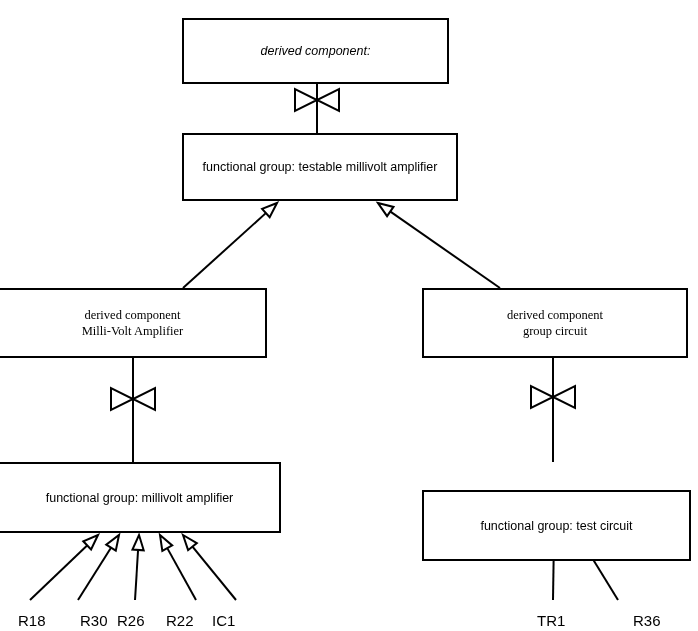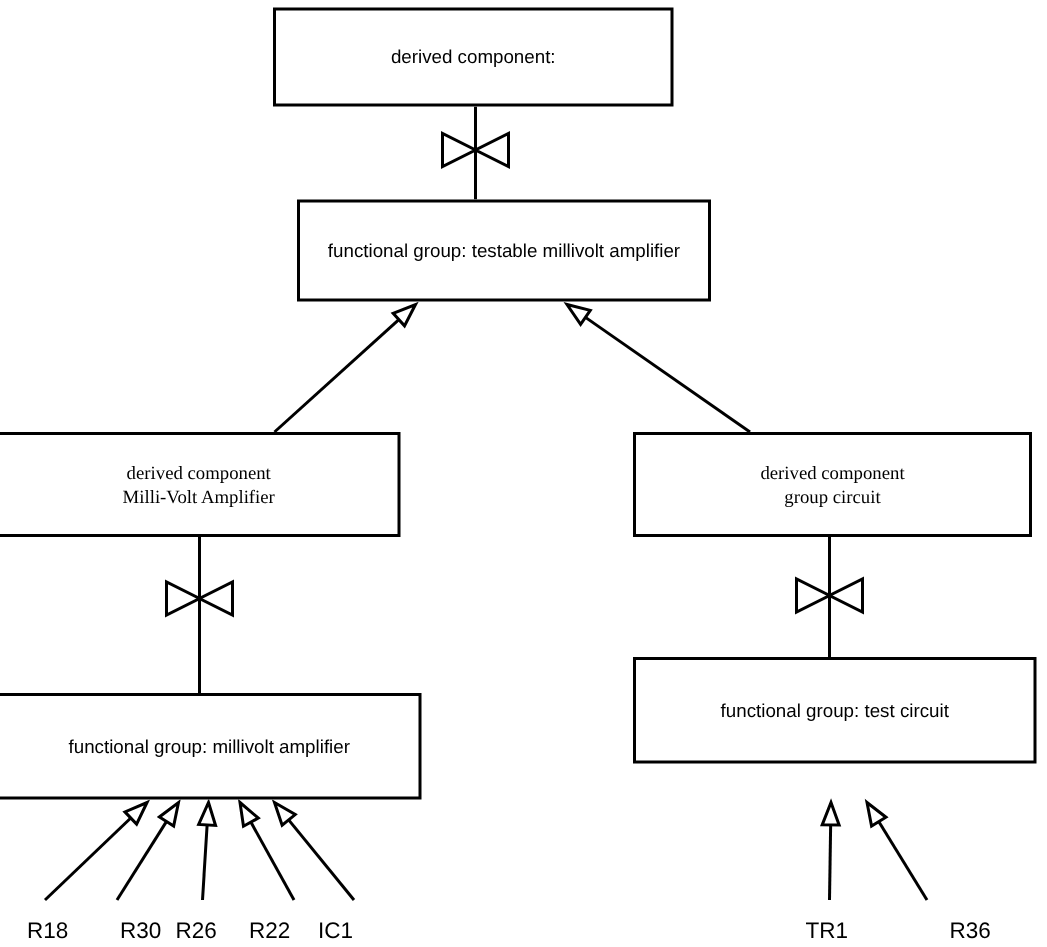--- a/index.html
+++ b/index.html
@@ -101,36 +101,36 @@
       <g>
         <line x1="553" y1="600" x2="553.773565256964" y2="549.7182582973376" stroke="#000000" stroke-width="2"></line>
         <polygon points="554,535 559.4053734783279,550.0592807783038 548.133931833025,549.8858739837607" fill="#ffffff" stroke="#000000" stroke-width="2" stroke-linejoin="miter"></polygon>
       </g>
       <g>
         <line x1="618" y1="600" x2="585.714714105779" y2="547.5364104218909" stroke="#000000" stroke-width="2"></line>
         <polygon points="578,535 590.6482943441036,544.7990127148053 581.0477413671614,550.7070453160005" fill="#ffffff" stroke="#000000" stroke-width="2" stroke-linejoin="miter"></polygon>
       </g>
     </svg>
   <div id="boxes-layer">
-      <div class="node-box" style="left: 182px; top: 5px; width: 267px; height: 66px;">
+      <div class="node-box" style="left: 182px; top: 18px; width: 267px; height: 66px; font-style: italic;">
         <div class="node-text center"><div>derived component:</div></div>
       </div>
-      <div class="node-box" style="left: 182px; top: 133px; width: 276px; height: 68px; margin-left: 16px;">
+      <div class="node-box" style="left: 182px; top: 133px; width: 276px; height: 68px;">
         <div class="node-text center"><div>functional group: testable millivolt amplifier</div></div>
       </div>
       <div class="node-box" style="left: -2px; top: 288px; width: 269px; height: 70px;">
         <div class="node-text left"><div>derived component</div><div>Milli-Volt Amplifier</div></div>
       </div>
       <div class="node-box" style="left: 422px; top: 288px; width: 266px; height: 70px;">
         <div class="node-text left"><div>derived component</div><div>group circuit</div></div>
       </div>
       <div class="node-box" style="left: -2px; top: 462px; width: 283px; height: 71px;">
         <div class="node-text center"><div>functional group: millivolt amplifier</div></div>
       </div>
-      <div class="node-box" style="left: 422px; top: 438px; width: 269px; height: 71px;">
+      <div class="node-box" style="left: 422px; top: 490px; width: 269px; height: 71px;">
         <div class="node-text center"><div>functional group: test circuit</div></div>
       </div>
     </div>
   <div id="labels-layer">
       <div class="leaf-label" style="left: 18px; top: 612px;">R18</div>
       <div class="leaf-label" style="left: 80px; top: 612px;">R30</div>
       <div class="leaf-label" style="left: 117px; top: 612px;">R26</div>
       <div class="leaf-label" style="left: 166px; top: 612px;">R22</div>
       <div class="leaf-label" style="left: 212px; top: 612px;">IC1</div>
       <div class="leaf-label" style="left: 537px; top: 612px;">TR1</div>

